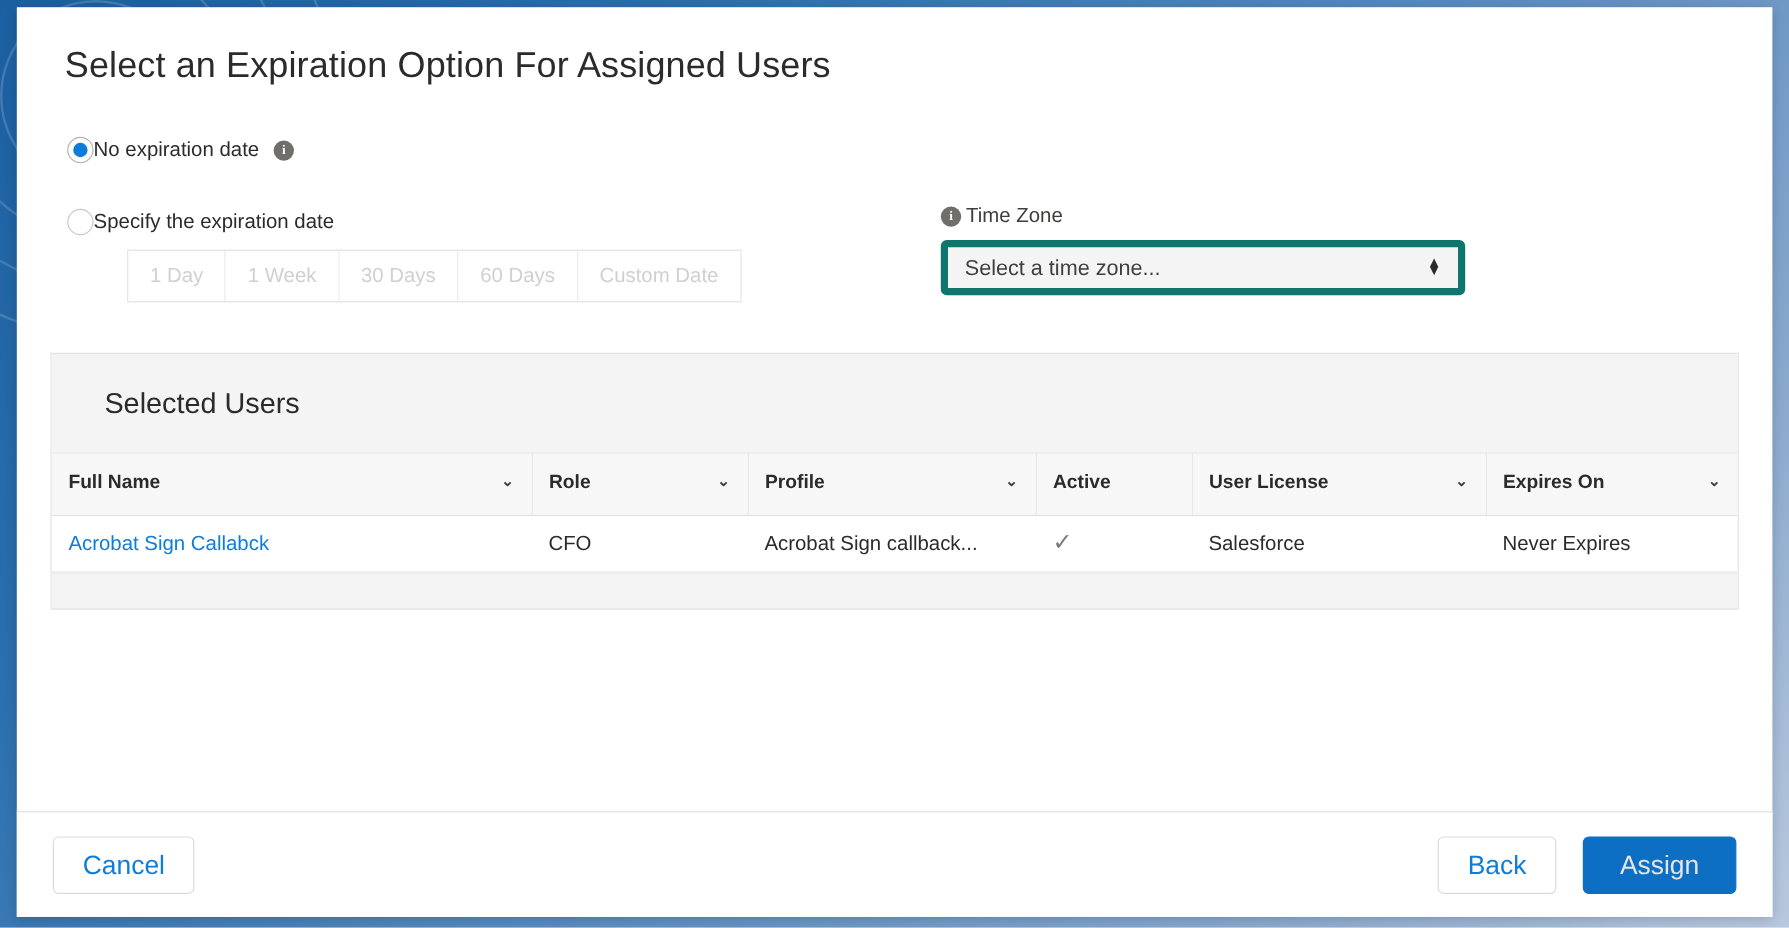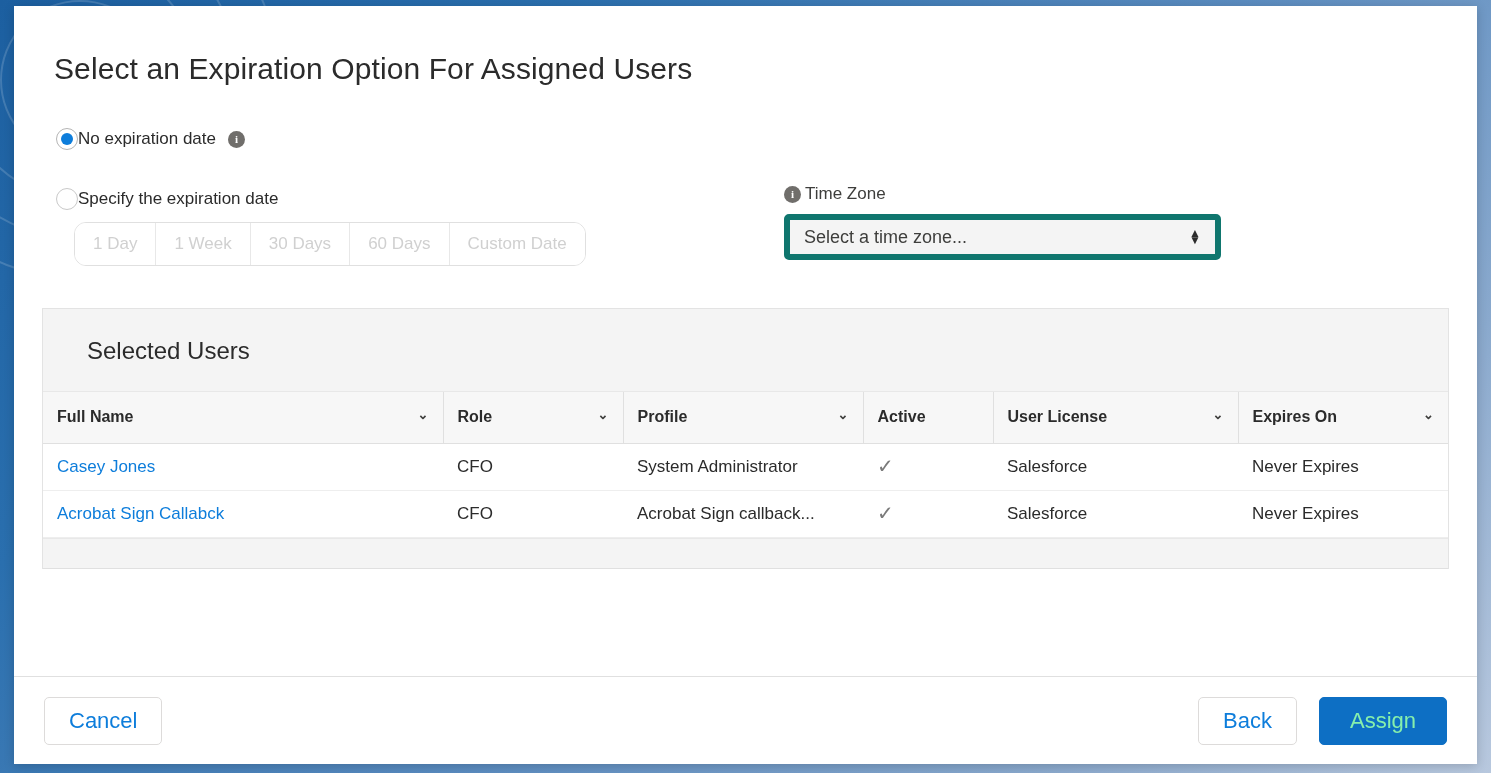--- a/index.html
+++ b/index.html
@@ -34,21 +34,21 @@
     position: absolute;
     left: 14px; top: 6px;
     width: 1463px; height: 758px;
     background: #ffffff;
     display: flex;
     flex-direction: column;
     box-shadow: 0 2px 10px rgba(0,0,0,.18);
   }
   .modal-body {
     flex: 1 1 auto;
-    padding: 14px 20px;
+    padding: 0 20px;
     overflow: hidden;
   }
 
   .page-title {
     font-size: 30px;
     font-weight: 400;
     color: #16325c;
     color: #2b2b2b;
     margin: 32px 0 0 20px;
     letter-spacing: .1px;
@@ -99,24 +99,24 @@
   }
 
   
   .mid-row {
     display: flex;
     align-items: flex-start;
     margin: 8px 0 0 0;
     position: relative;
   }
   .presets {
-    margin-left: 40px;
+    margin-left: 72px;
     display: flex;
     border: 1px solid #e0e0e0;
-    border-radius: 12px;
+    border-radius: 0;
     overflow: hidden;
     background: #fff;
   }
   .preset-btn {
     padding: 0 18px;
     height: 42px;
     line-height: 42px;
     font-size: 17px;
     color: #d0d0d0;
     background: #fff;
@@ -259,21 +259,21 @@
     line-height: 46px;
   }
   .btn-neutral {
     background: #fff;
     border: 1px solid #dddbda;
     color: #0d7ddb;
   }
   .btn-brand {
     background: #0d6fc4;
     border: 1px solid #0d6fc4;
-    color: #86efac;
+    color: #e5e5e5;
     padding: 0 30px;
   }
   .foot-right { display: flex; gap: 22px; align-items: center; }
 </style>
 </head>
 <body>
 
 <div class="bg-arcs">
   <span></span>
     <span></span>
@@ -380,32 +380,20 @@
             </th>
             <th>
               <span class="th-inner">
                 <span>Expires On</span>
                 <span class="chev">⌄</span>
               </span>
             </th>
           </tr>
         </thead>
         <tbody>
-          <tr>
-            <td class="name">
-              <a>Casey Jones</a>
-            </td>
-            <td>CFO</td>
-            <td>System Administrator</td>
-            <td>
-              <span class="check">✓</span>
-            </td>
-            <td>Salesforce</td>
-            <td>Never Expires</td>
-          </tr>
           <tr>
             <td class="name">
               <a>Acrobat Sign Callabck</a>
             </td>
             <td>CFO</td>
             <td>Acrobat Sign callback...</td>
             <td>
               <span class="check">✓</span>
             </td>
             <td>Salesforce</td>

